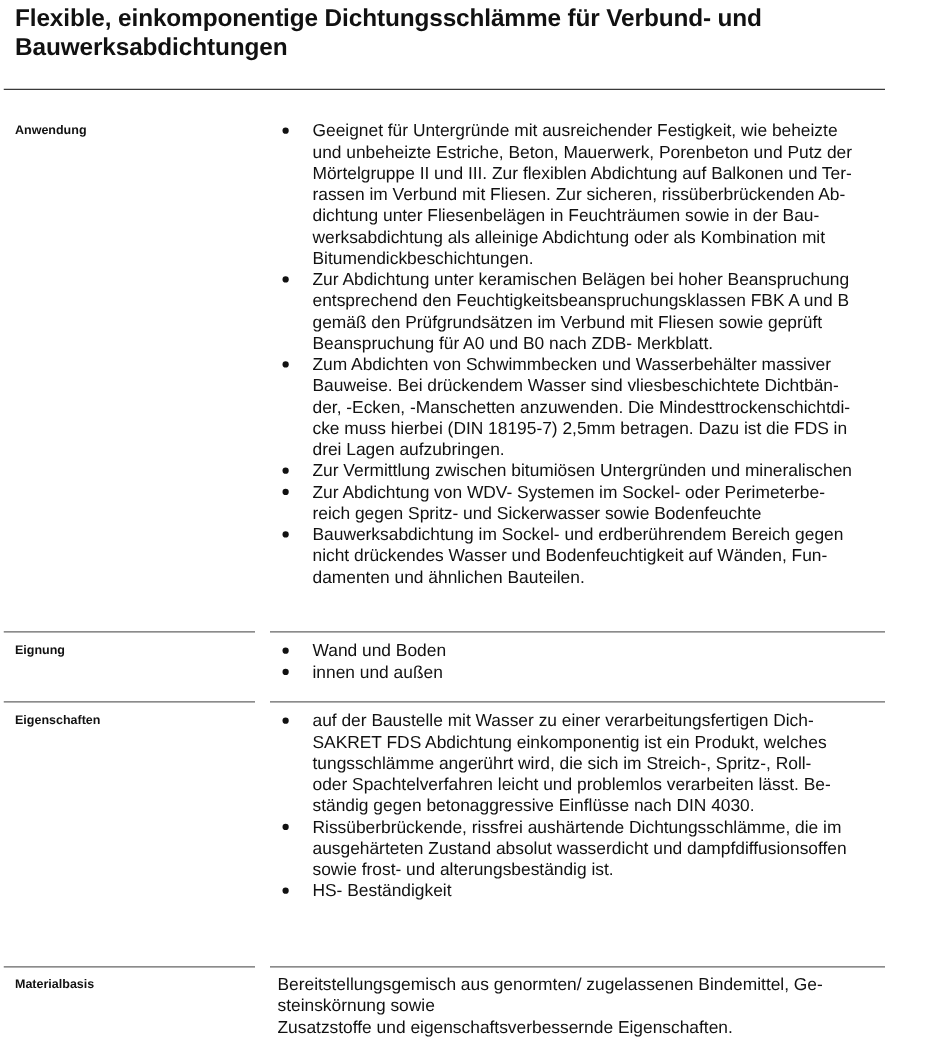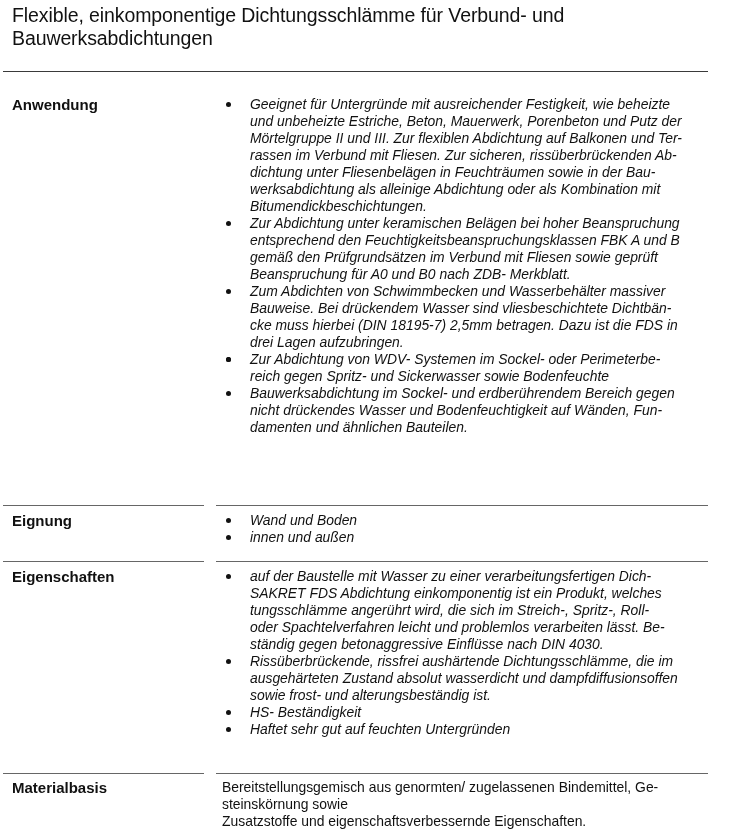--- a/index.html
+++ b/index.html
@@ -15,21 +15,21 @@
     font-family: "Liberation Sans", sans-serif;
     color: #111111;
   }
   .title {
     position: absolute;
     left: 12px;
     top: 4px;
     width: 700px;
     font-size: 19.5px;
     line-height: 23px;
-    font-weight: normal;
+    font-weight: bold;
     color: #111;
     margin: 0;
     letter-spacing: -0.1px;
   }
   .top-rule {
     position: absolute;
     left: 3px;
     top: 71px;
     width: 705px;
     height: 0;
@@ -37,21 +37,21 @@
   }
   .row {
     position: absolute;
     left: 0;
     width: 742px;
   }
   .row-label {
     position: absolute;
     left: 12px;
     top: 0;
-    font-size: 15px;
+    font-size: 10px;
     font-weight: bold;
     line-height: 17px;
     color: #111;
   }
   .row-body {
     position: absolute;
     left: 222px;
     top: 0;
     width: 490px;
     font-size: 13.9px;
@@ -59,21 +59,20 @@
     color: #111;
   }
   .bullets {
     list-style: none;
     margin: 0;
     padding: 0;
   }
   .bullets li {
     position: relative;
     padding-left: 28px;
-    font-style: italic;
   }
   .bullet-dot {
     position: absolute;
     left: 4px;
     top: 6px;
     width: 5px;
     height: 5px;
     border-radius: 50%;
     background: #111;
   }
@@ -123,25 +122,27 @@
         <span class="bullet-dot"></span>
         <span class="plain-line">Zur Abdichtung unter keramischen Belägen bei hoher Beanspruchung</span>
         <span class="plain-line">entsprechend den Feuchtigkeitsbeanspruchungsklassen FBK A und B</span>
         <span class="plain-line">gemäß den Prüfgrundsätzen im Verbund mit Fliesen sowie geprüft</span>
         <span class="plain-line">Beanspruchung für A0 und B0 nach ZDB- Merkblatt.</span>
       </li>
       <li>
         <span class="bullet-dot"></span>
         <span class="plain-line">Zum Abdichten von Schwimmbecken und Wasserbehälter massiver</span>
         <span class="plain-line">Bauweise. Bei drückendem Wasser sind vliesbeschichtete Dichtbän-</span>
+        <span class="plain-line">der, -Ecken, -Manschetten anzuwenden. Die Mindesttrockenschichtdi-</span>
         <span class="plain-line">cke muss hierbei (DIN 18195-7) 2,5mm betragen. Dazu ist die FDS in</span>
         <span class="plain-line">drei Lagen aufzubringen.</span>
       </li>
       <li>
         <span class="bullet-dot"></span>
+        <span class="plain-line">Zur Vermittlung zwischen bitumiösen Untergründen und mineralischen</span>
       </li>
       <li>
         <span class="bullet-dot"></span>
         <span class="plain-line">Zur Abdichtung von WDV- Systemen im Sockel- oder Perimeterbe-</span>
         <span class="plain-line">reich gegen Spritz- und Sickerwasser sowie Bodenfeuchte</span>
       </li>
       <li>
         <span class="bullet-dot"></span>
         <span class="plain-line">Bauwerksabdichtung im Sockel- und erdberührendem Bereich gegen</span>
         <span class="plain-line">nicht drückendes Wasser und Bodenfeuchtigkeit auf Wänden, Fun-</span>
@@ -188,24 +189,20 @@
       <li>
         <span class="bullet-dot"></span>
         <span class="plain-line">Rissüberbrückende, rissfrei aushärtende Dichtungsschlämme, die im</span>
         <span class="plain-line">ausgehärteten Zustand absolut wasserdicht und dampfdiffusionsoffen</span>
         <span class="plain-line">sowie frost- und alterungsbeständig ist.</span>
       </li>
       <li>
         <span class="bullet-dot"></span>
         <span class="plain-line">HS- Beständigkeit</span>
       </li>
-      <li>
-        <span class="bullet-dot"></span>
-        <span class="plain-line">Haftet sehr gut auf feuchten Untergründen</span>
-      </li>
     </ul>
   </div>
 </div>
 
 <div class="sep-left" style="top:773px;"></div>
 <div class="sep-right" style="top:773px;"></div>
 
 <div class="row" style="top:779px;">
   <div class="row-label">Materialbasis</div>
   <div class="row-body">

